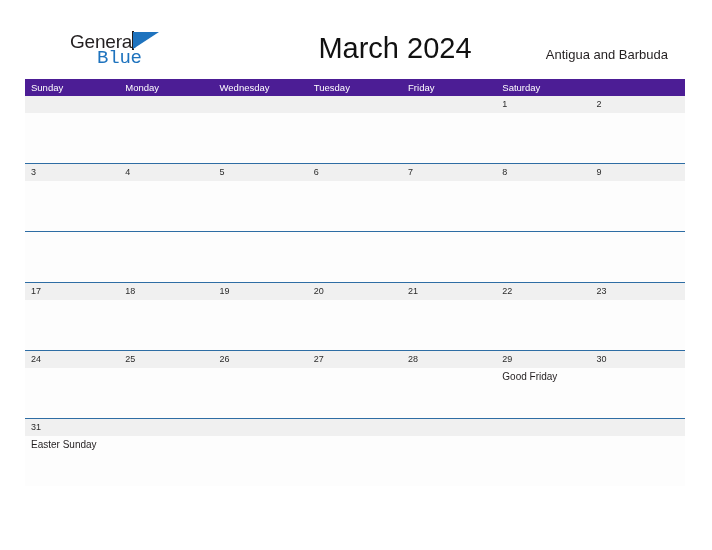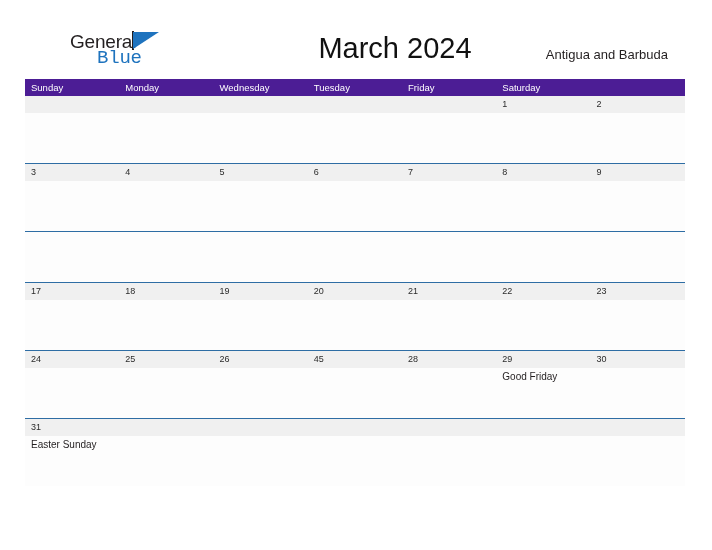--- a/index.html
+++ b/index.html
@@ -272,21 +272,21 @@
             <div class="event-cell"></div>
             <div class="event-cell"></div>
             <div class="event-cell"></div>
           </div>
         </div>
         <div class="week-row">
           <div class="num-band">
             <div class="num-cell">24</div>
             <div class="num-cell">25</div>
             <div class="num-cell">26</div>
-            <div class="num-cell">45</div>
+            <div class="num-cell">27</div>
             <div class="num-cell">28</div>
             <div class="num-cell">29</div>
             <div class="num-cell">30</div>
           </div>
           <div class="event-band">
             <div class="event-cell"></div>
             <div class="event-cell"></div>
             <div class="event-cell"></div>
             <div class="event-cell"></div>
             <div class="event-cell"></div>

